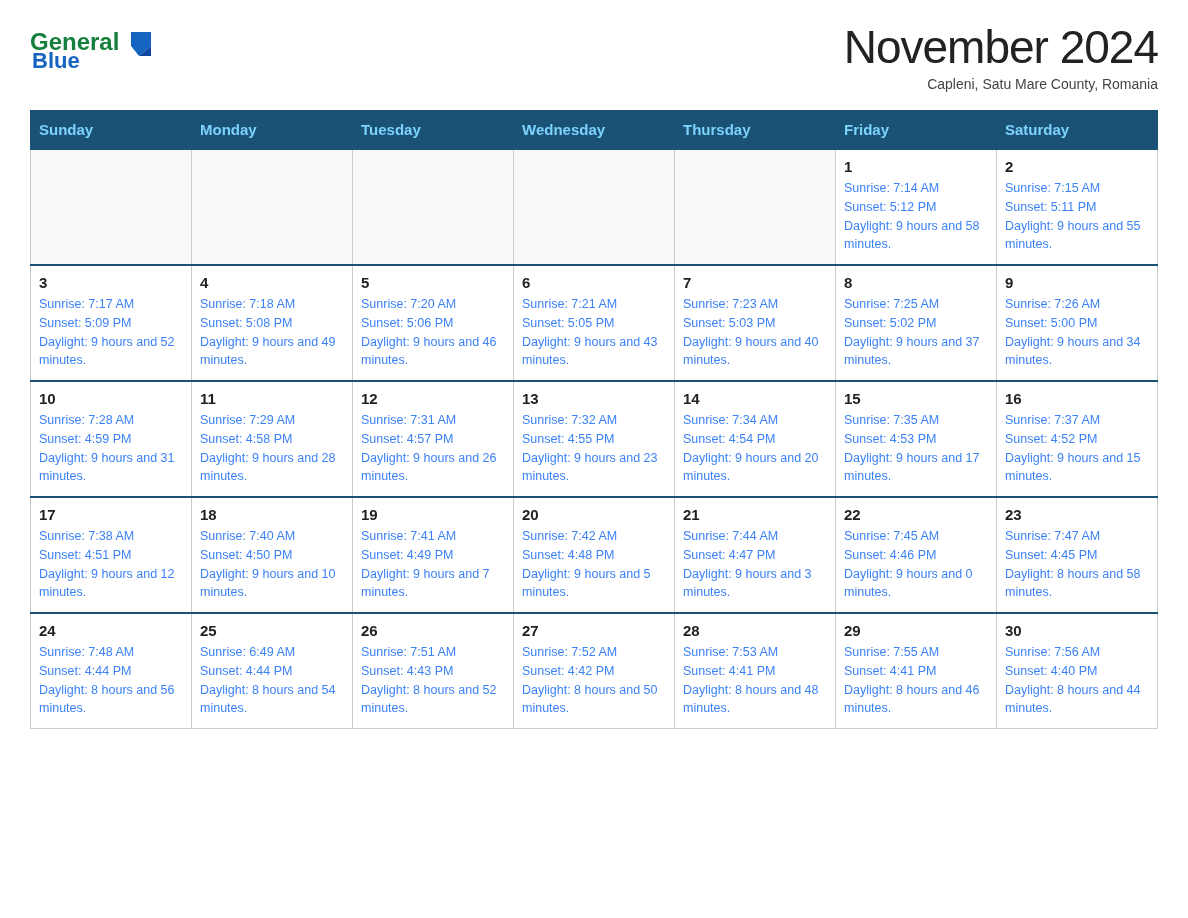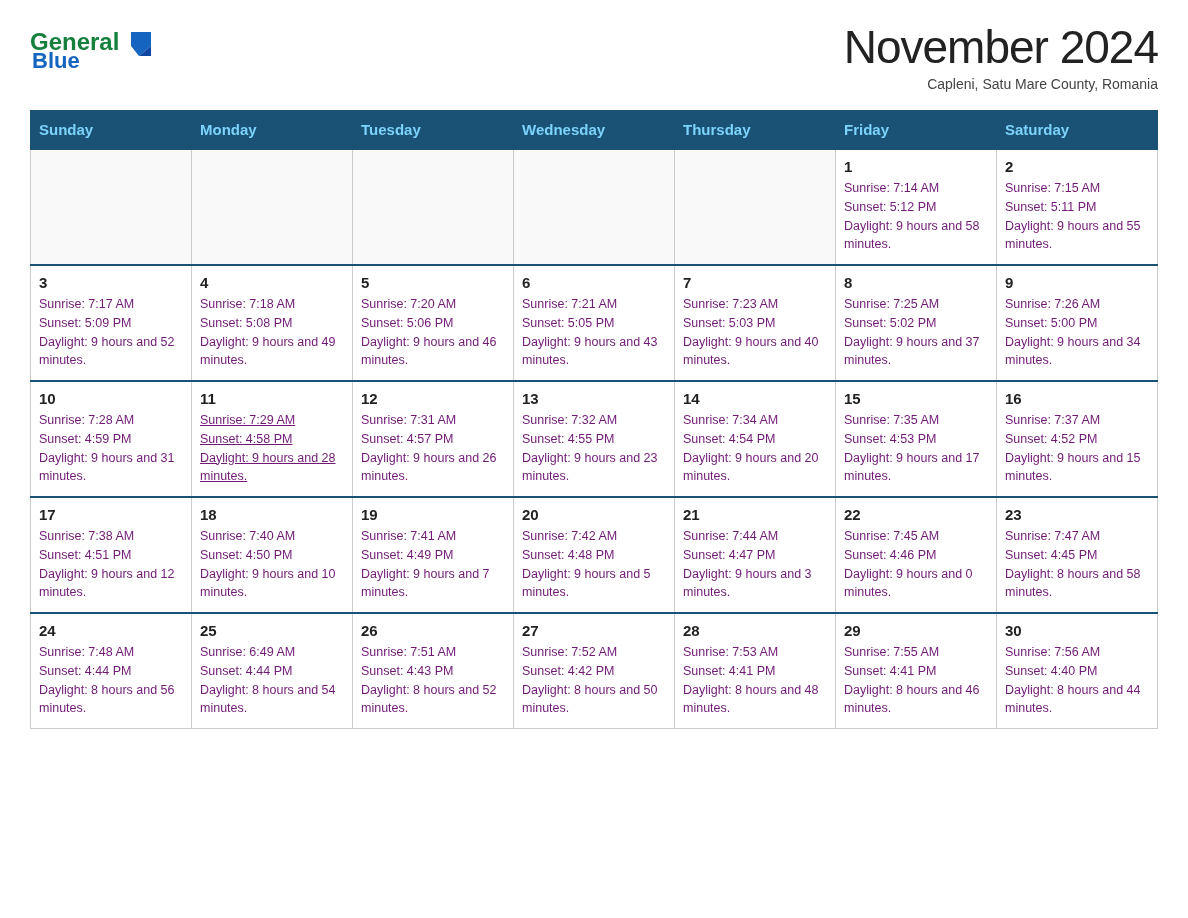--- a/index.html
+++ b/index.html
@@ -59,21 +59,21 @@
       background: #f9f9f9;
     }
     .day-number {
       font-size: 15px;
       font-weight: 600;
       color: #222;
       margin-bottom: 4px;
     }
     .day-info {
       font-size: 12.5px;
-      color: #701a75;
+      color: #3b82f6;
       line-height: 1.5;
     }
     .logo-wrapper {
       display: flex;
       align-items: center;
       margin-top: 8px;
     }
   </style>
 </head>
 <body>
@@ -175,21 +175,21 @@
       </tr>
       <tr>
         <td>
           <div class="day-number">10</div>
           <div class="day-info" style="white-space: pre-line;">Sunrise: 7:28 AM
 Sunset: 4:59 PM
 Daylight: 9 hours and 31 minutes.</div>
         </td>
         <td>
           <div class="day-number">11</div>
-          <div class="day-info" style="white-space: pre-line; text-decoration: underline;">Sunrise: 7:29 AM
+          <div class="day-info" style="white-space: pre-line;">Sunrise: 7:29 AM
 Sunset: 4:58 PM
 Daylight: 9 hours and 28 minutes.</div>
         </td>
         <td>
           <div class="day-number">12</div>
           <div class="day-info" style="white-space: pre-line;">Sunrise: 7:31 AM
 Sunset: 4:57 PM
 Daylight: 9 hours and 26 minutes.</div>
         </td>
         <td>

